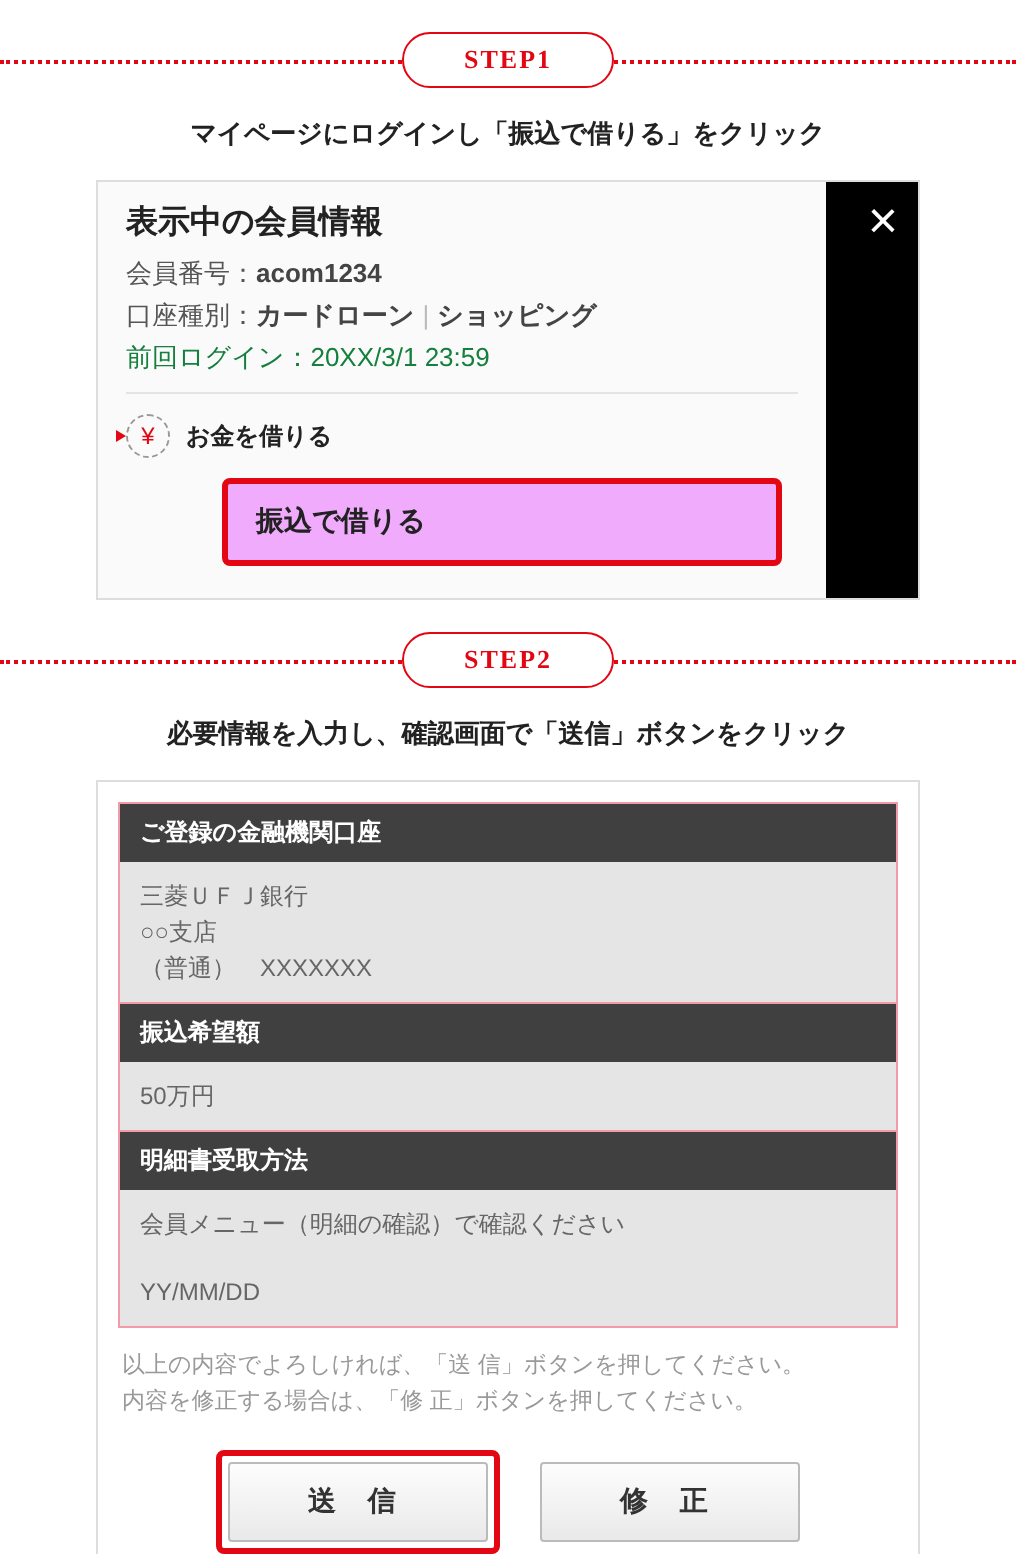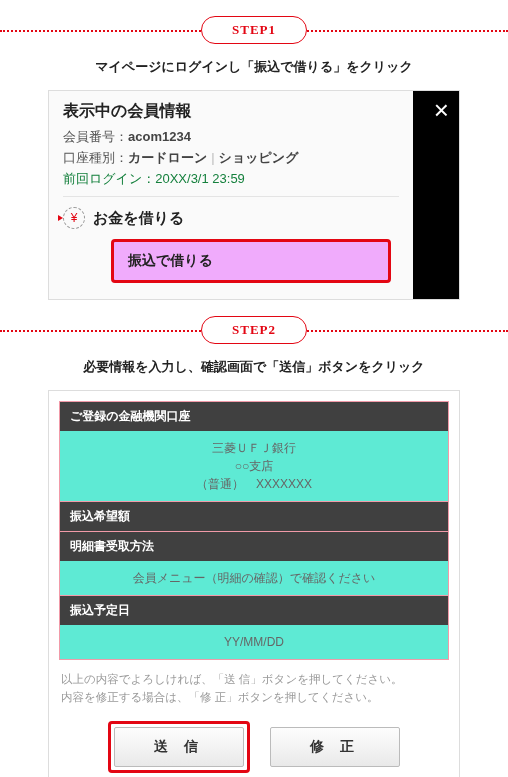--- a/index.html
+++ b/index.html
@@ -97,21 +97,21 @@
   .yen-icon::before {
     content: "";
     position: absolute;
     left: -6px; top: 50%;
     width: 0; height: 0;
     border-top: 3px solid transparent;
     border-bottom: 3px solid transparent;
     border-left: 5px solid #e30613;
     transform: translateY(-50%);
   }
-  .borrow-label { font-size: 15px; font-weight: 700; color: #222; }
+  .borrow-label { font-size: 12px; font-weight: 700; color: #222; }
   .transfer-btn {
     margin-left: 48px;
     margin-right: 54px;
     border: 3px solid #e30613;
     border-radius: 4px;
     background: #f0abfc;
     padding: 10px 14px;
     font-size: 14px;
     font-weight: 700;
     color: #222;
@@ -130,26 +130,25 @@
   .form-header {
     background: #404040;
     color: #fff;
     font-size: 12px;
     font-weight: 600;
     padding: 6px 10px;
     border-top: 1px solid #f19aa8;
   }
   .form-header:first-child { border-top: none; }
   .form-cell {
-    background: #5eead4;
+    background: #e5e5e5;
     color: #666;
     font-size: 12px;
     padding: 8px 10px;
     line-height: 1.5;
-    text-align: center;
   }
   .disclaimer {
     font-size: 11.5px;
     color: #999;
     line-height: 1.6;
     margin: 10px 2px 14px;
   }
   .btn-row {
     display: flex;
     gap: 20px;
@@ -211,23 +210,23 @@
 </div>
 <div class="step-caption">必要情報を入力し、確認画面で「送信」ボタンをクリック</div>
 
 <div class="mock2">
   <div class="form-table">
     <div class="form-header">ご登録の金融機関口座</div>
     <div class="form-cell" style="white-space:pre-line;">三菱ＵＦＪ銀行
 ○○支店
 （普通）　XXXXXXX</div>
     <div class="form-header">振込希望額</div>
+    <div class="form-cell">50万円</div>
     <div class="form-header">明細書受取方法</div>
     <div class="form-cell">会員メニュー（明細の確認）で確認ください</div>
-    <div class="form-header">振込予定日</div>
     <div class="form-cell">YY/MM/DD</div>
   </div>
   <div class="disclaimer" style="white-space:pre-line;">以上の内容でよろしければ、「送 信」ボタンを押してください。
 内容を修正する場合は、「修 正」ボタンを押してください。</div>
   <div class="btn-row">
     <span class="btn-wrap-highlight">
       <div class="btn">送 信</div>
     </span>
     <div class="btn" style="align-self:center;">修 正</div>
   </div>

